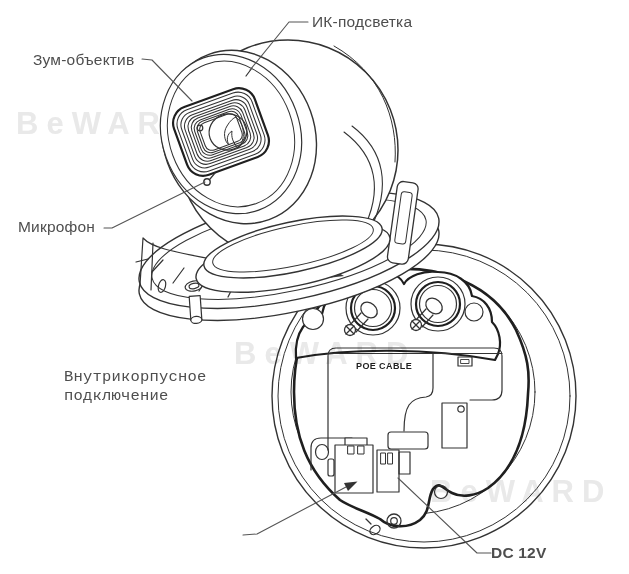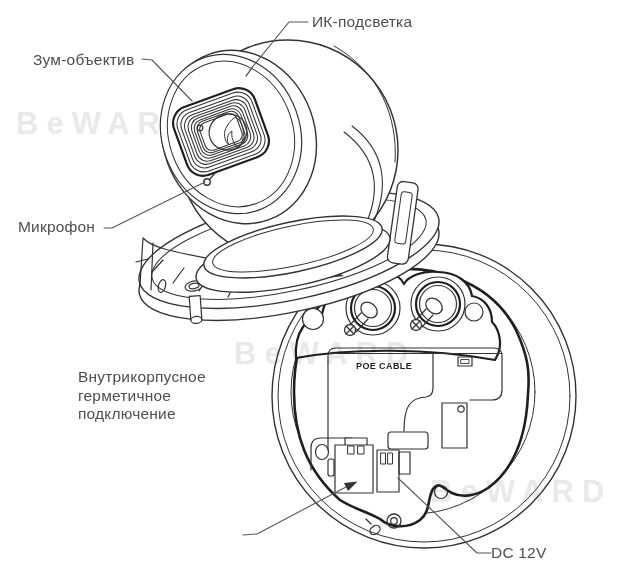--- a/index.html
+++ b/index.html
@@ -19,23 +19,23 @@
   .wm2{left:234px;top:336px;}
   .wm3{left:430px;top:474px;}
   .callout{
     position:absolute;z-index:4;
     font-size:15.5px;line-height:18.5px;color:#4e4e4e;letter-spacing:.2px;
     white-space:nowrap;
   }
   .co-ir{left:312px;top:13px;}
   .co-zoom{left:33px;top:51px;}
   .co-mic{left:18px;top:218px;text-align:center;}
-  .co-int{left:78px;top:368px;}
+  .co-int{left:64px;top:368px;font-family:Liberation Mono, monospace;}
   .co-eth{left:147px;top:526px;}
-  .co-dc{left:491px;top:544px;}
+  .co-dc{left:491px;top:544px;font-weight:bold;}
 </style>
 </head>
 <body>
 
 <div class="stage">
 
   <div class="wm wm1">BeWARD</div>
 
   <svg width="629" height="574" viewBox="0 0 629 574">
     <g fill="none" stroke="#333" stroke-width="1.2" stroke-linecap="round" stroke-linejoin="round">
@@ -216,17 +216,16 @@
   </svg>
 
   <div class="wm wm2 over">BeWARD</div>
   <div class="wm wm3 over">BeWARD</div>
 
   <div class="callout co-ir">ИК-подсветка</div>
   <div class="callout co-zoom">Зум-объектив</div>
   <div class="callout co-mic">Микрофон</div>
   <div class="callout co-int">
     <span style="display:block">Внутрикорпусное</span>
-    <span style="display:block">герметичное</span>
     <span style="display:block">подключение</span>
   </div>
   <div class="callout co-dc">DC 12V</div>
 </div>
 
 </body></html>

